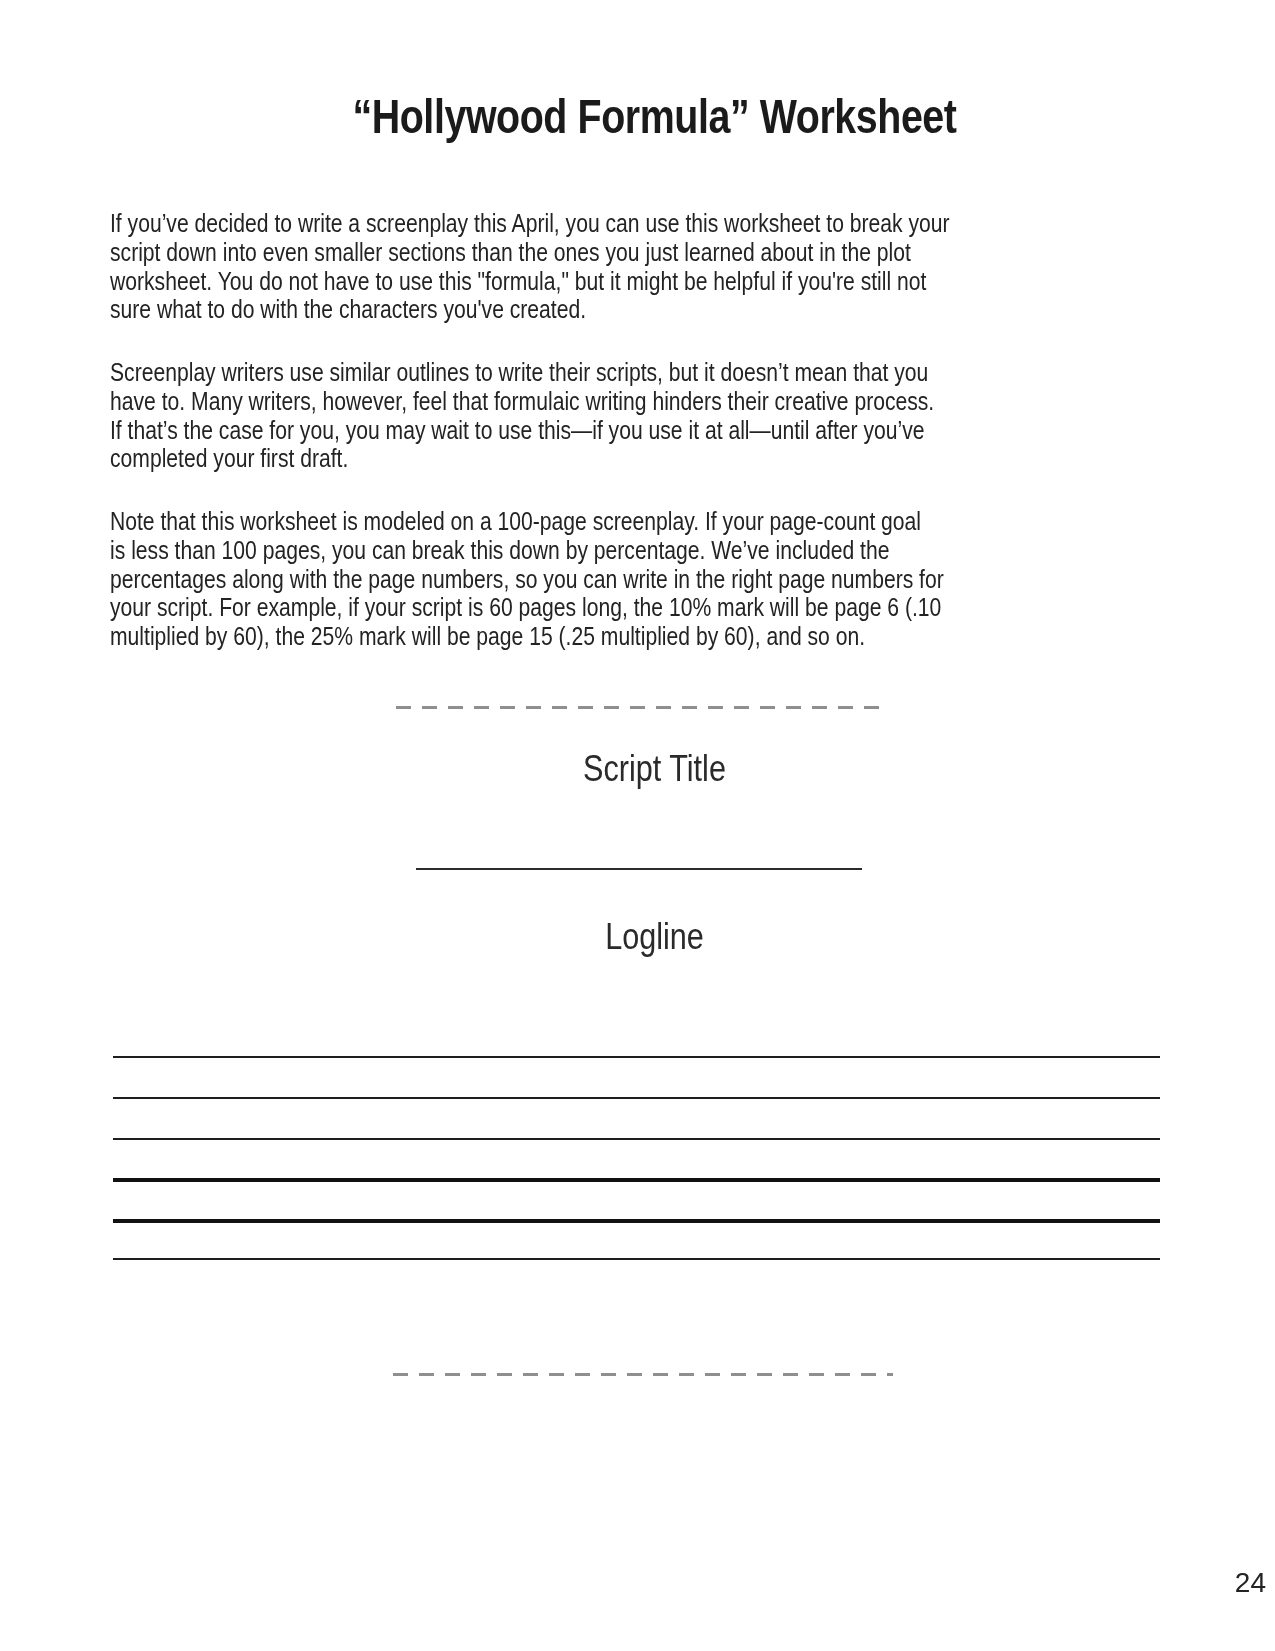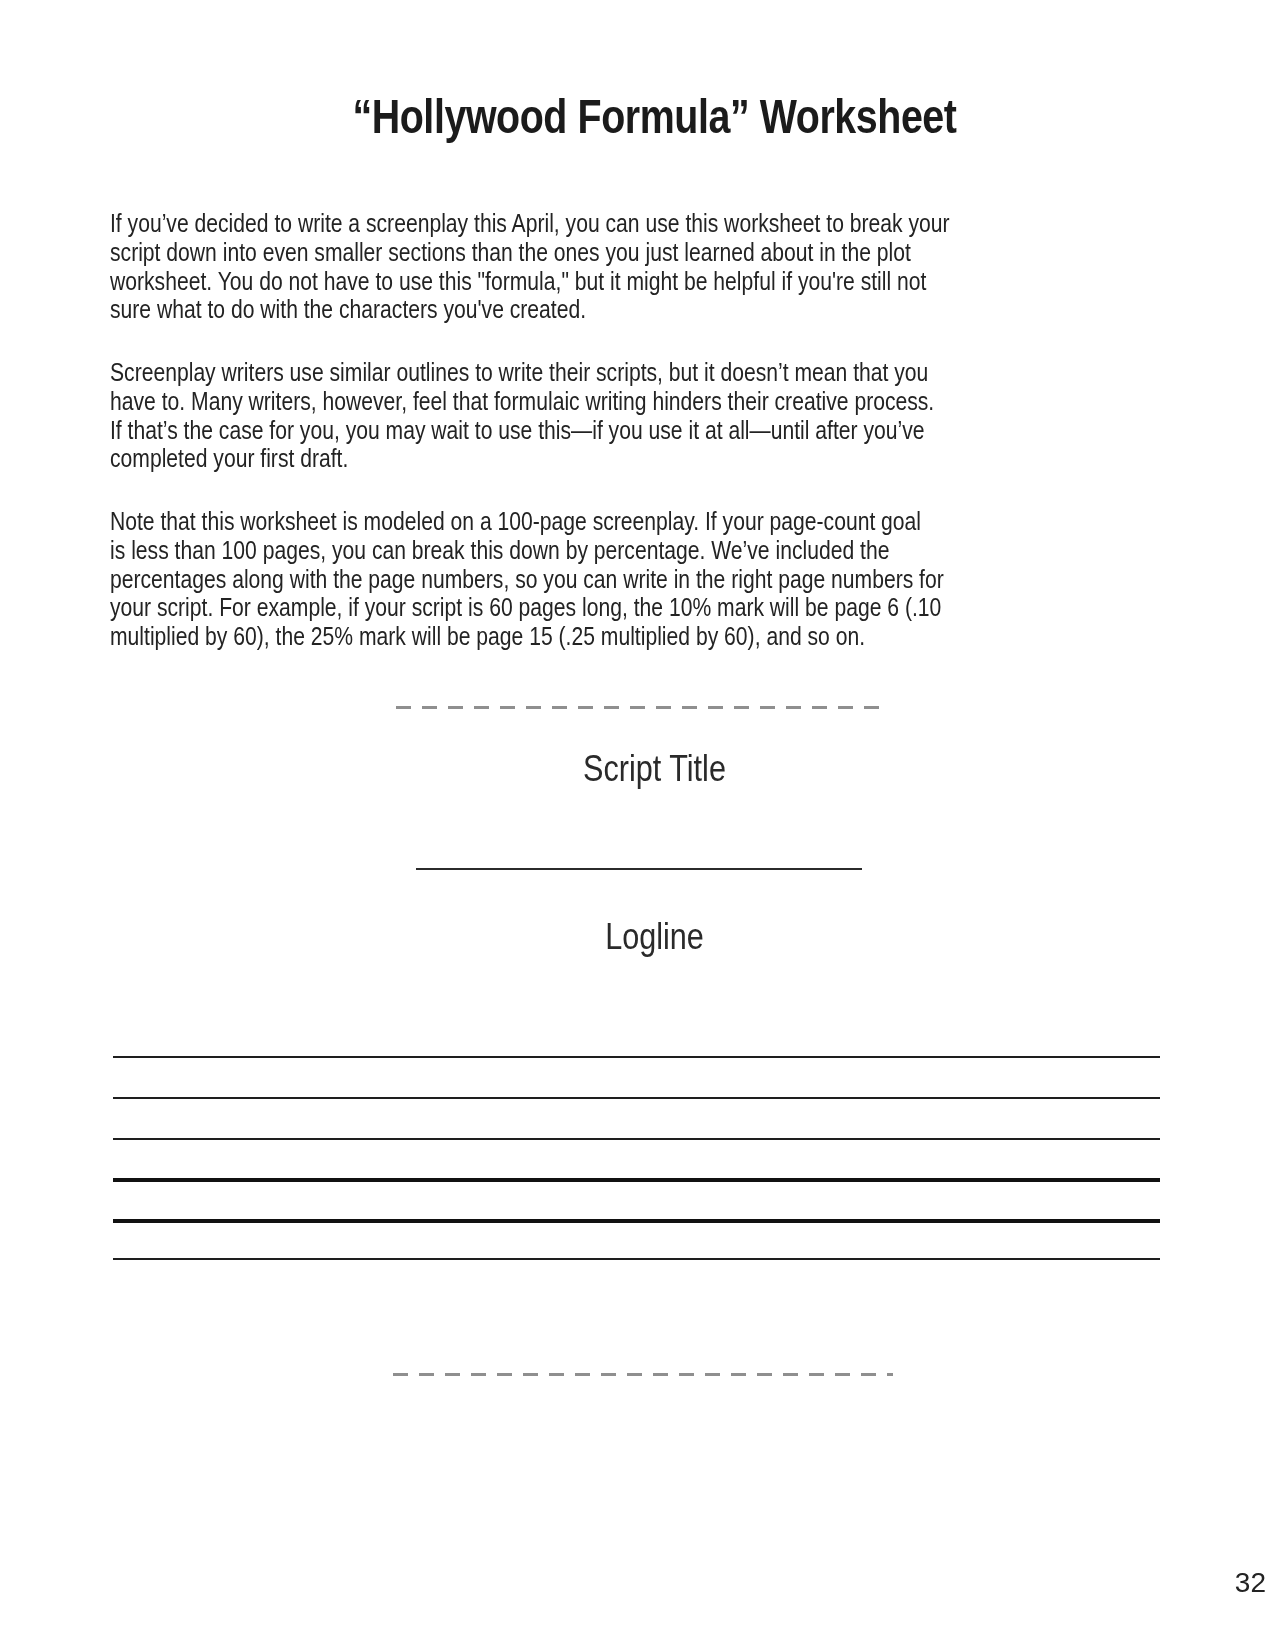--- a/index.html
+++ b/index.html
@@ -134,15 +134,15 @@
 
   <div class="rule thin r1"></div>
   <div class="rule thin r2"></div>
   <div class="rule thin r3"></div>
   <div class="rule thick r4"></div>
   <div class="rule thick r5"></div>
   <div class="rule thin r6"></div>
 
   <div class="divider-dashed bottom"></div>
 
-  <div class="page-number">32</div>
+  <div class="page-number">24</div>
 
 </div>
 
 </body></html>

